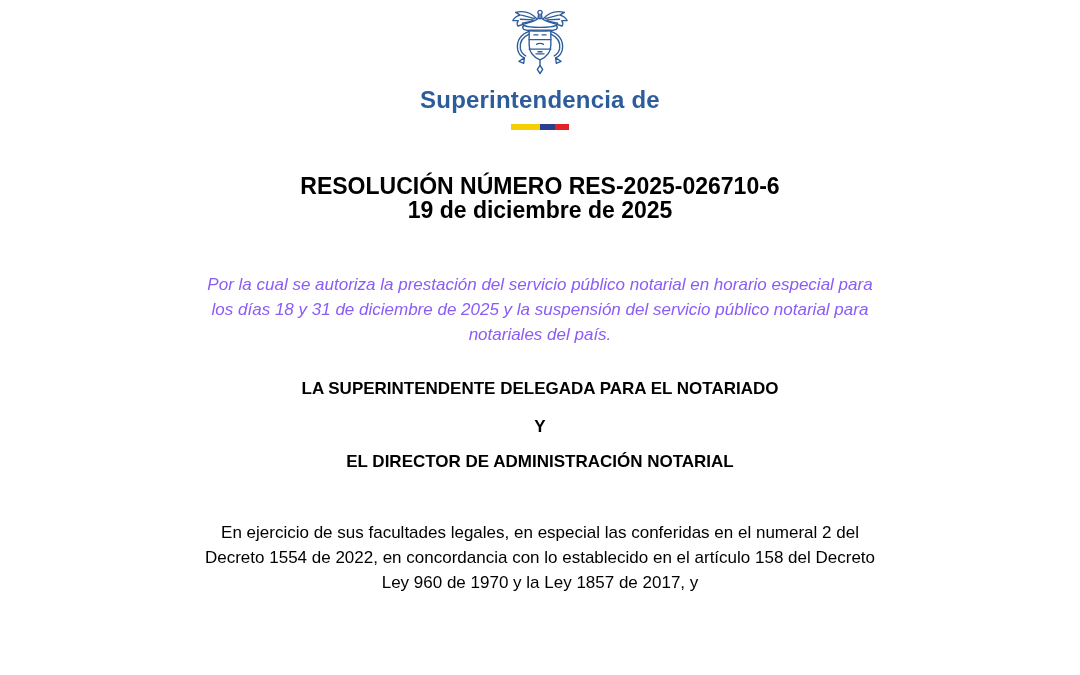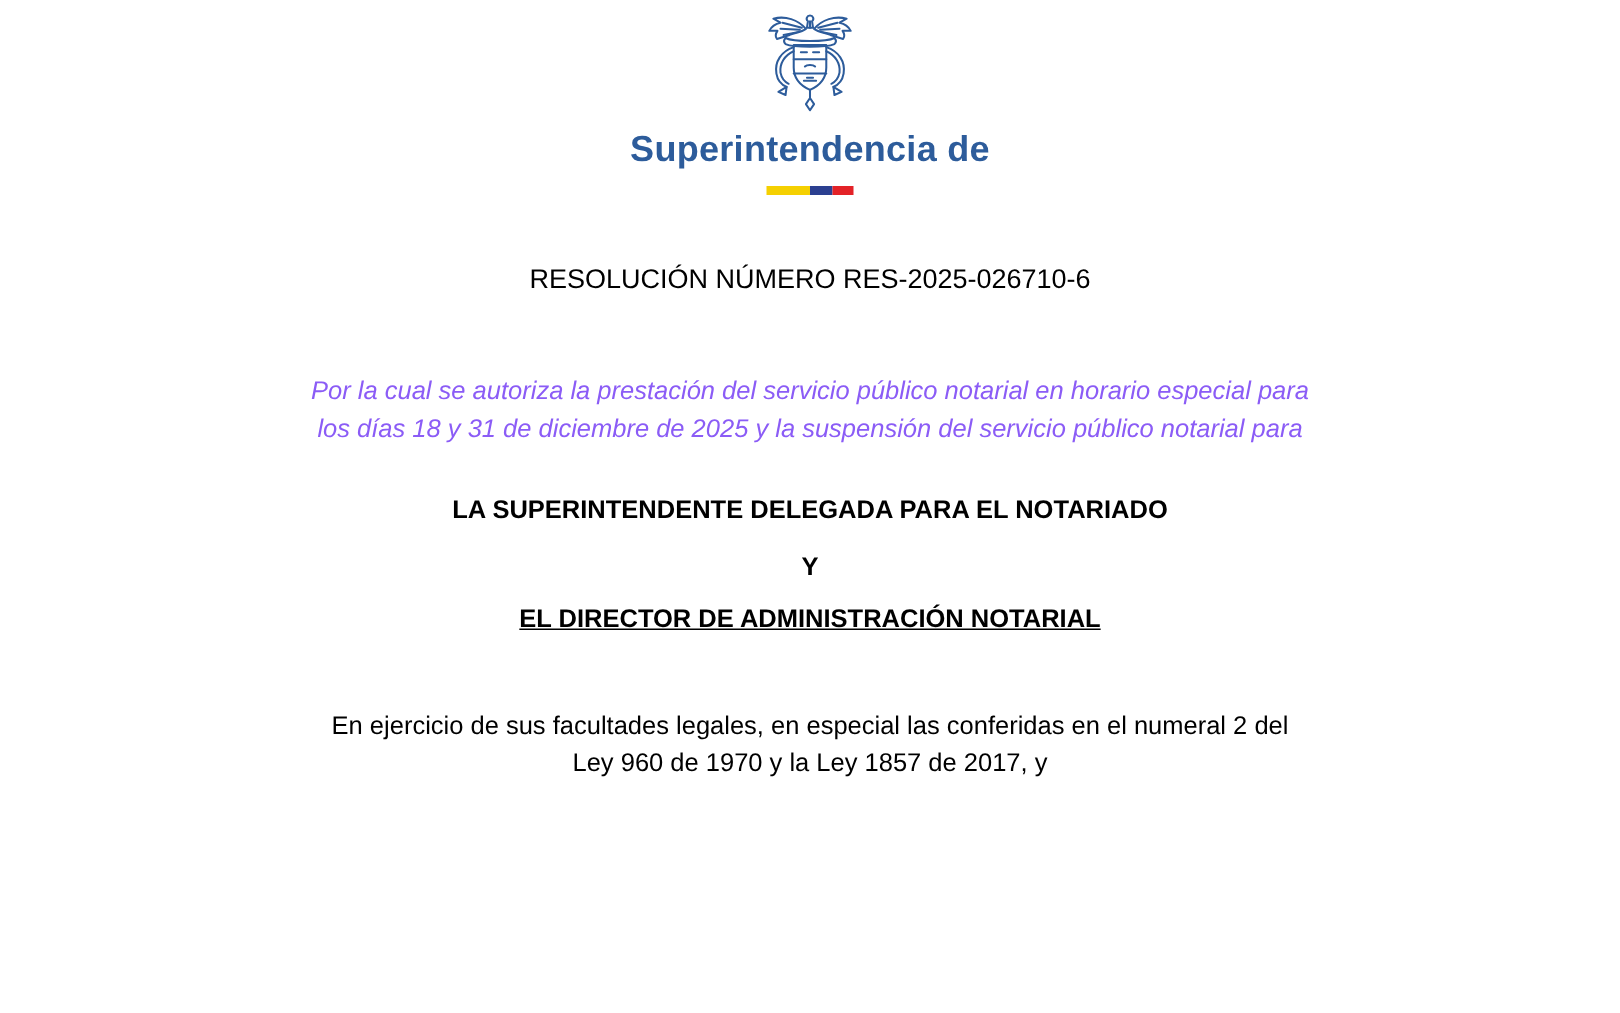--- a/index.html
+++ b/index.html
@@ -41,23 +41,23 @@
   .flag-bar .half { width: 50%; }
   .flag-bar .quarter { width: 25%; }
   
   .doc {
     width: 840px;
     margin: 0 auto;
     text-align: center;
   }
   .title {
     margin-top: 44px;
-    font-size: 18px;
+    font-size: 23px;
     line-height: 24px;
-    font-weight: normal;
+    font-weight: bold;
     color: #000000;
   }
   .subject {
     margin-top: 50px;
     font-size: 17px;
     line-height: 25px;
     font-style: italic;
     color: #8b5cf6;
   }
   .authority {
@@ -70,21 +70,20 @@
     margin-top: 18px;
     font-size: 17px;
     line-height: 20px;
     font-weight: bold;
   }
   .authority-2 {
     margin-top: 15px;
     font-size: 17px;
     line-height: 20px;
     font-weight: bold;
-    text-decoration: underline;
   }
   .preamble {
     margin-top: 48px;
     font-size: 17px;
     line-height: 25px;
     color: #000000;
   }
 </style>
 </head>
 <body>
@@ -135,30 +134,33 @@
     <div class="flag-bar">
       <span class="half" style="background-color: rgb(245, 208, 1);"></span>
       <span class="quarter" style="background-color: rgb(43, 63, 144);"></span>
       <span class="quarter" style="background-color: rgb(227, 34, 39);"></span>
     </div>
   </header>
 
   <main class="doc">
     <h1 class="title">
       <div>RESOLUCIÓN NÚMERO RES-2025-026710-6</div>
+      <div>19 de diciembre de 2025</div>
     </h1>
 
     <div class="subject">
         <div>Por la cual se autoriza la prestación del servicio público notarial en horario especial para</div>
         <div>los días 18 y 31 de diciembre de 2025 y la suspensión del servicio público notarial para</div>
+        <div>notariales del país.</div>
       </div>
 
     <h2 class="authority">LA SUPERINTENDENTE DELEGADA PARA EL NOTARIADO</h2>
     <h2 class="conjunction">Y</h2>
     <h2 class="authority-2">EL DIRECTOR DE ADMINISTRACIÓN NOTARIAL</h2>
 
     <div class="preamble">
         <div>En ejercicio de sus facultades legales, en especial las conferidas en el numeral 2 del</div>
+        <div>Decreto 1554 de 2022, en concordancia con lo establecido en el artículo 158 del Decreto</div>
         <div>Ley 960 de 1970 y la Ley 1857 de 2017, y</div>
       </div>
   </main>
 
 </div>
 
 </body></html>

